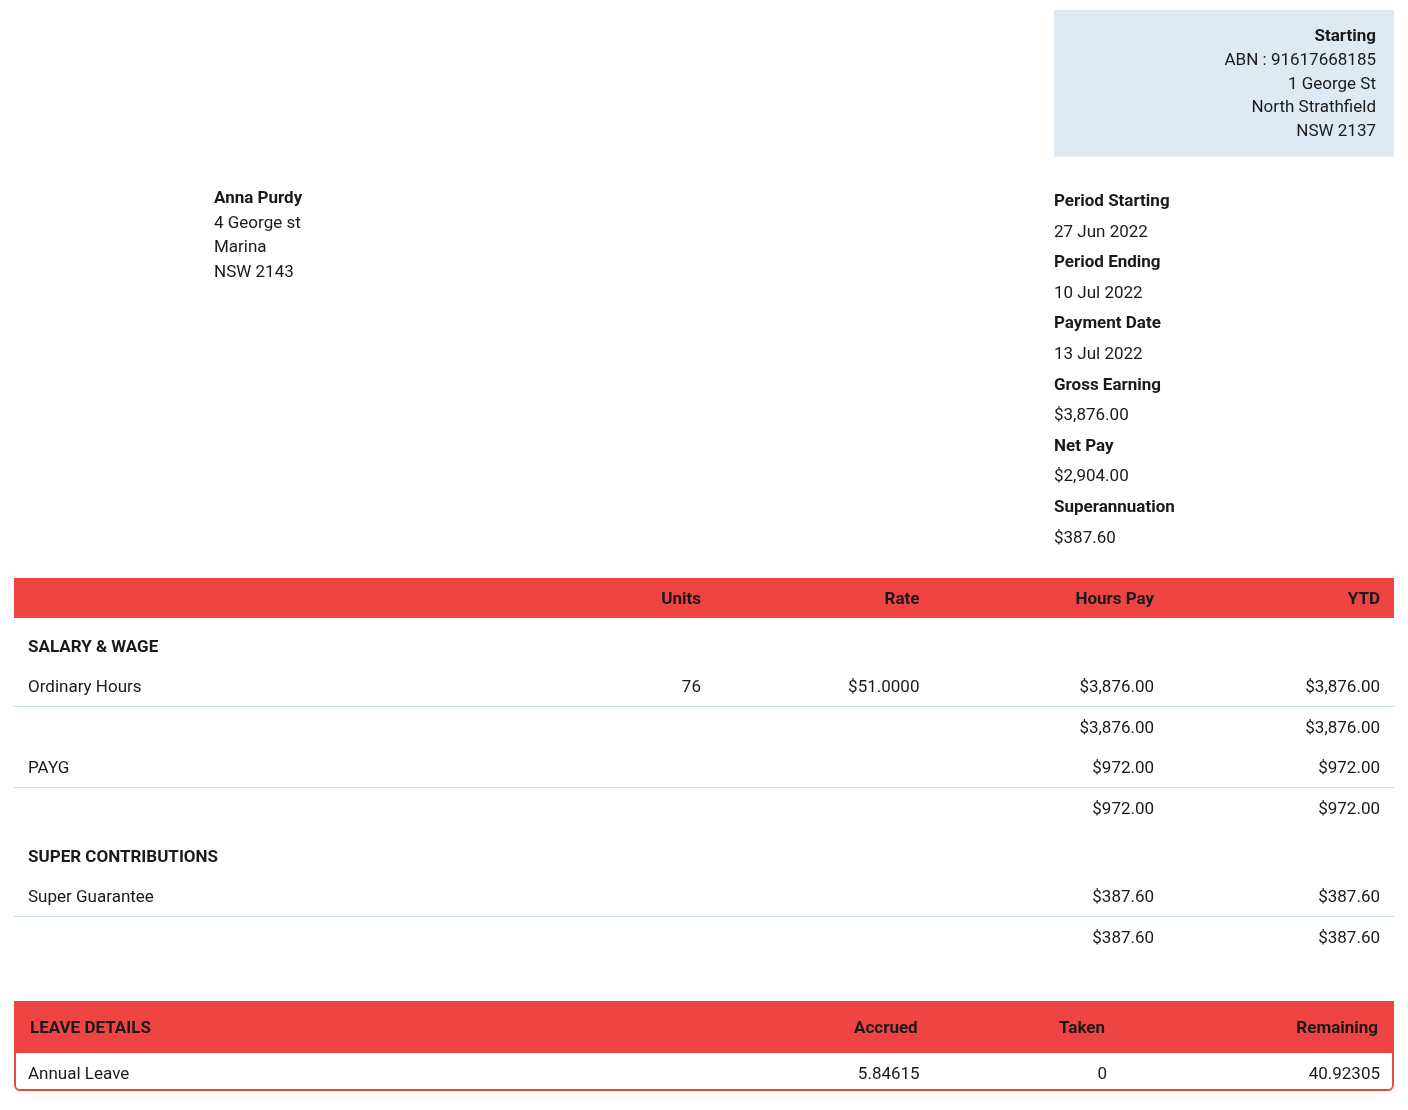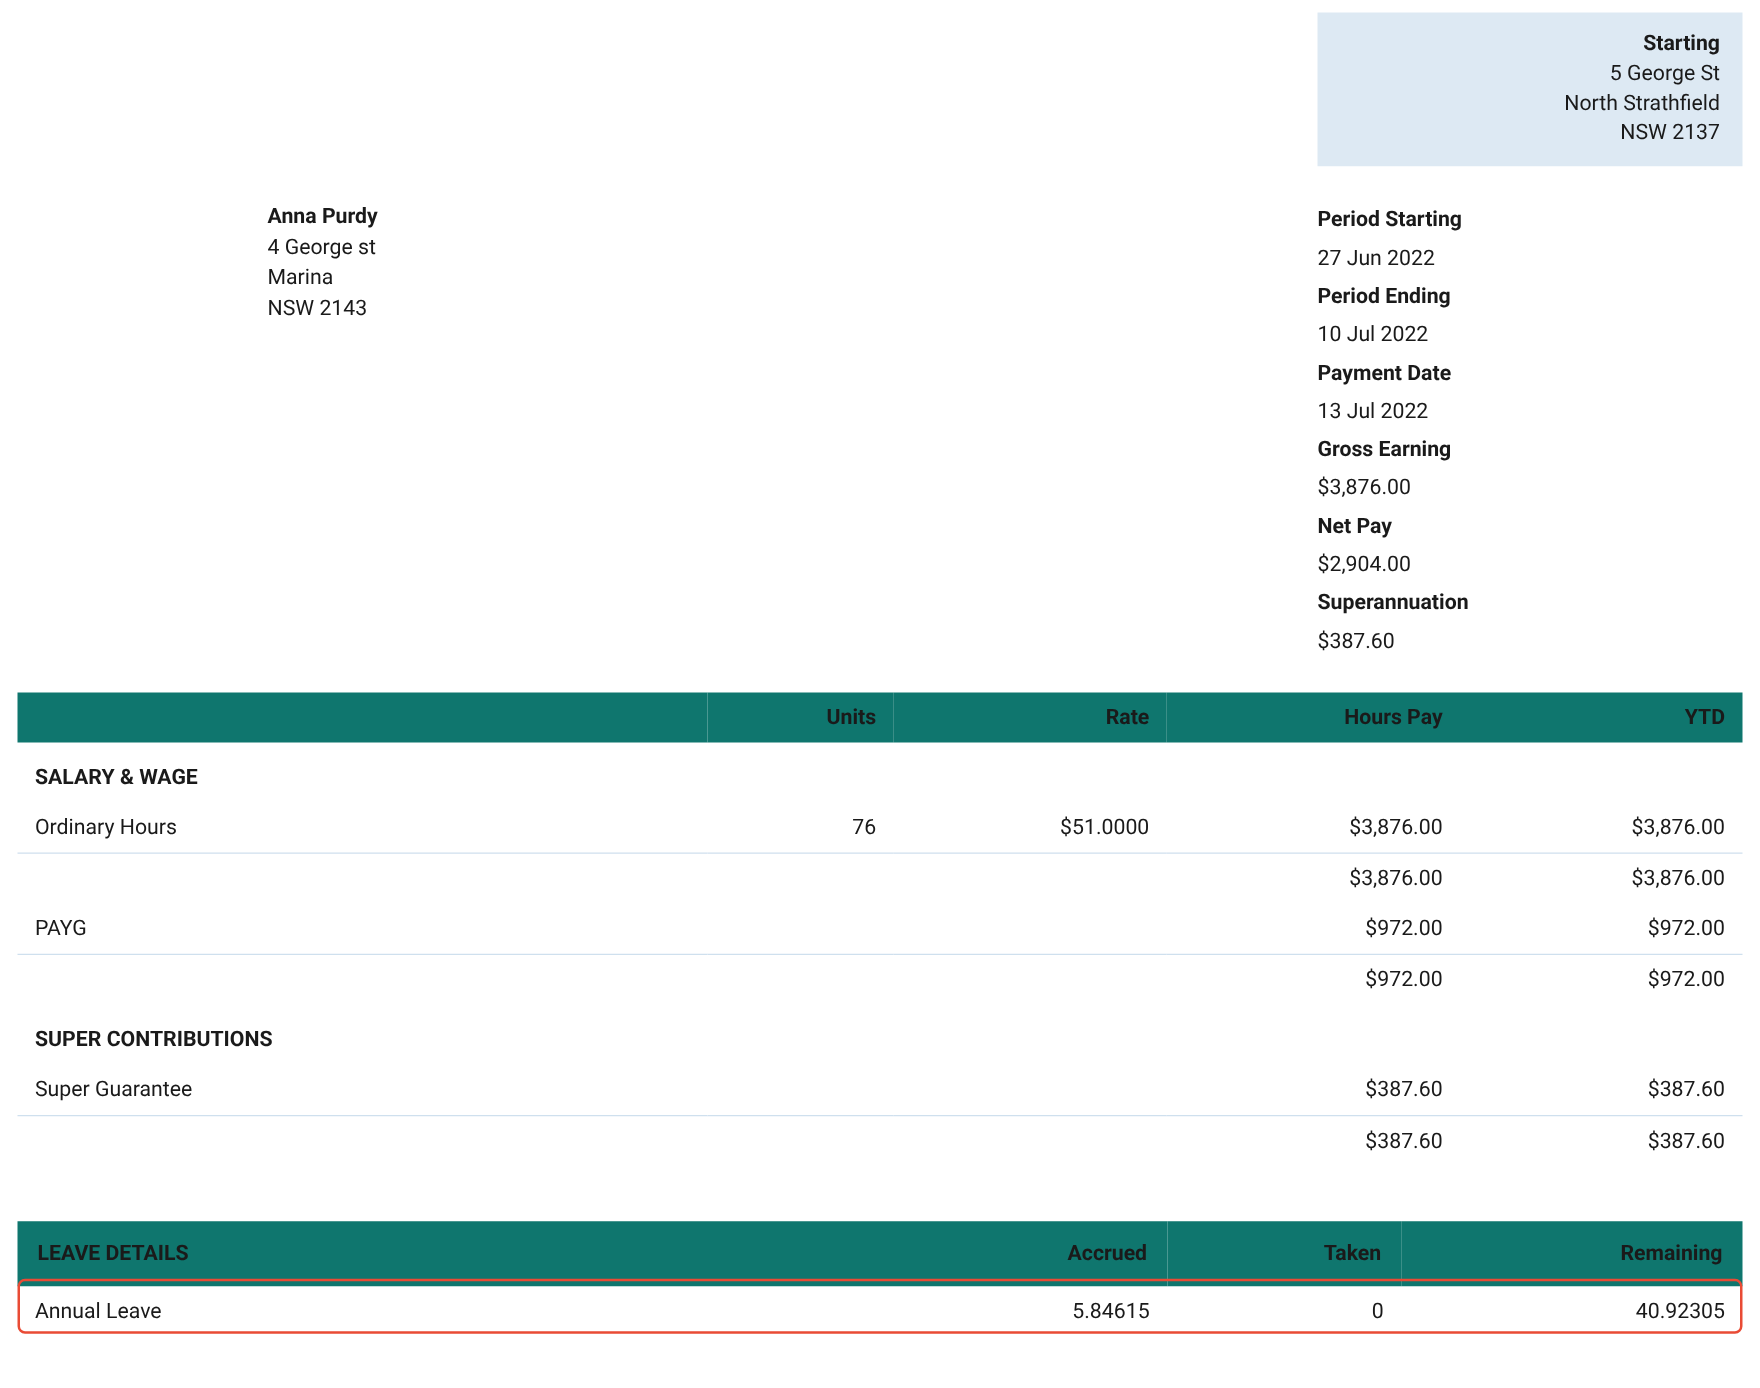--- a/index.html
+++ b/index.html
@@ -39,21 +39,21 @@
     line-height: 1.8;
     flex-direction: column;
   }
   .summary-row .label { font-weight: 700; }
   table {
     width: 100%;
     border-collapse: collapse;
     margin-top: 26px;
   }
   thead tr {
-    background: #0f766e;
+    background: #ef4444;
   }
   th {
     text-align: right;
     font-weight: 700;
     padding: 10px 14px;
   }
   th:first-child { text-align: left; width: 40%; }
   td {
     padding: 10px 14px;
     text-align: right;
@@ -79,21 +79,22 @@
     border: 2.5px solid #e94b35;
     border-radius: 6px;
     pointer-events: none;
   }
 </style>
 </head>
 <body>
 
 <div class="company-box">
   <div class="name">Starting</div>
-  <div>5 George St</div>
+  <div>ABN : 91617668185</div>
+  <div>1 George St</div>
   <div>North Strathfield</div>
   <div>NSW 2137</div>
 </div>
 
 <div class="info-row">
   <div class="employee">
     <div class="name">Anna Purdy</div>
     <div>4 George st</div>
     <div>Marina</div>
     <div>NSW 2143</div>

